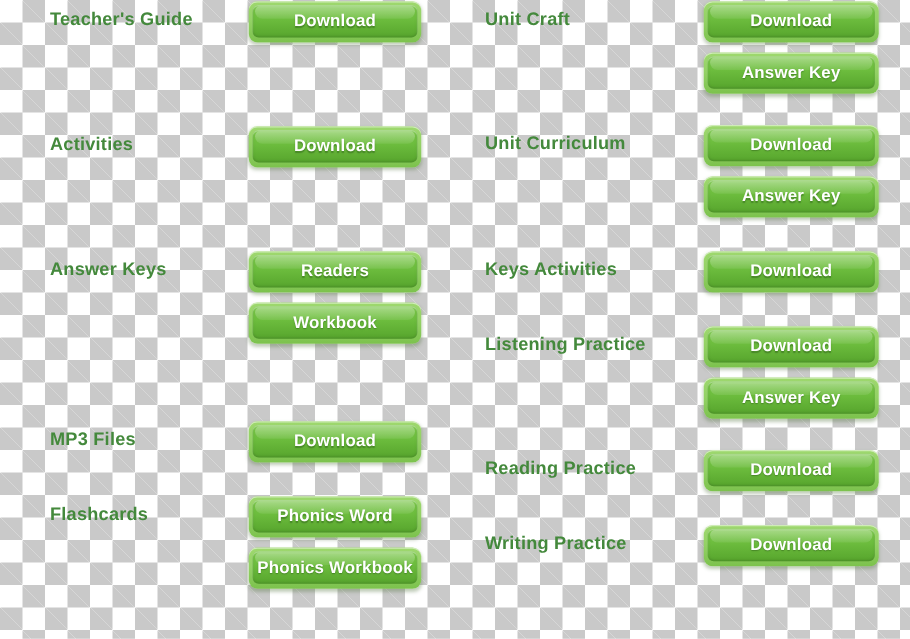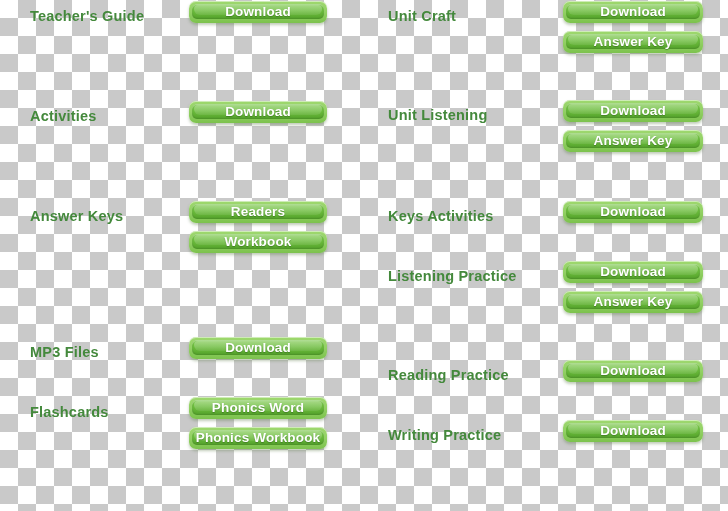--- a/index.html
+++ b/index.html
@@ -26,21 +26,21 @@
     background-size: 36px 36px;
     background-position: 0 0, 18px 18px;
   }
 
   
   .column {
     position: absolute;
     top: 0;
     height: 511px;
   }
-  #column-left  { left: 6px;   width: 364px; }
+  #column-left  { left: 16px;   width: 364px; }
   #column-right { left: 364px; width: 364px; }
 
   
   .resource-row {
     position: absolute;
     left: 0;
     width: 364px;
   }
 
   .row-label {
@@ -62,21 +62,21 @@
     left: 183px;
     top: 0;
   }
   #column-right .button-stack { left: 199px; }
 
   
   .dl-button {
     position: relative;
     display: block;
     width: 138px;
-    height: 22px;
+    height: 33px;
     margin-bottom: 8px;
     box-sizing: border-box;
     border: none;
     padding: 0;
     border-radius: 7px;
     
     background: linear-gradient(to bottom, #9ed86e 0%, #93d165 48%, #7cc24d 100%);
     box-shadow:
       0 2px 3px rgba(90, 120, 70, 0.38),
       0 1px 0 rgba(255, 255, 255, 0.5) inset;
@@ -197,21 +197,21 @@
         <div class="button-stack">
           <div class="dl-button" role="button">
             <span class="dl-label">Download</span>
           </div>
           <div class="dl-button" role="button">
             <span class="dl-label">Answer Key</span>
           </div>
         </div>
       </div>
       <div class="resource-row" style="top: 100px;">
-        <div class="row-label">Unit Listening</div>
+        <div class="row-label">Unit Curriculum</div>
         <div class="button-stack">
           <div class="dl-button" role="button">
             <span class="dl-label">Download</span>
           </div>
           <div class="dl-button" role="button">
             <span class="dl-label">Answer Key</span>
           </div>
         </div>
       </div>
       <div class="resource-row" style="top: 201px;">

